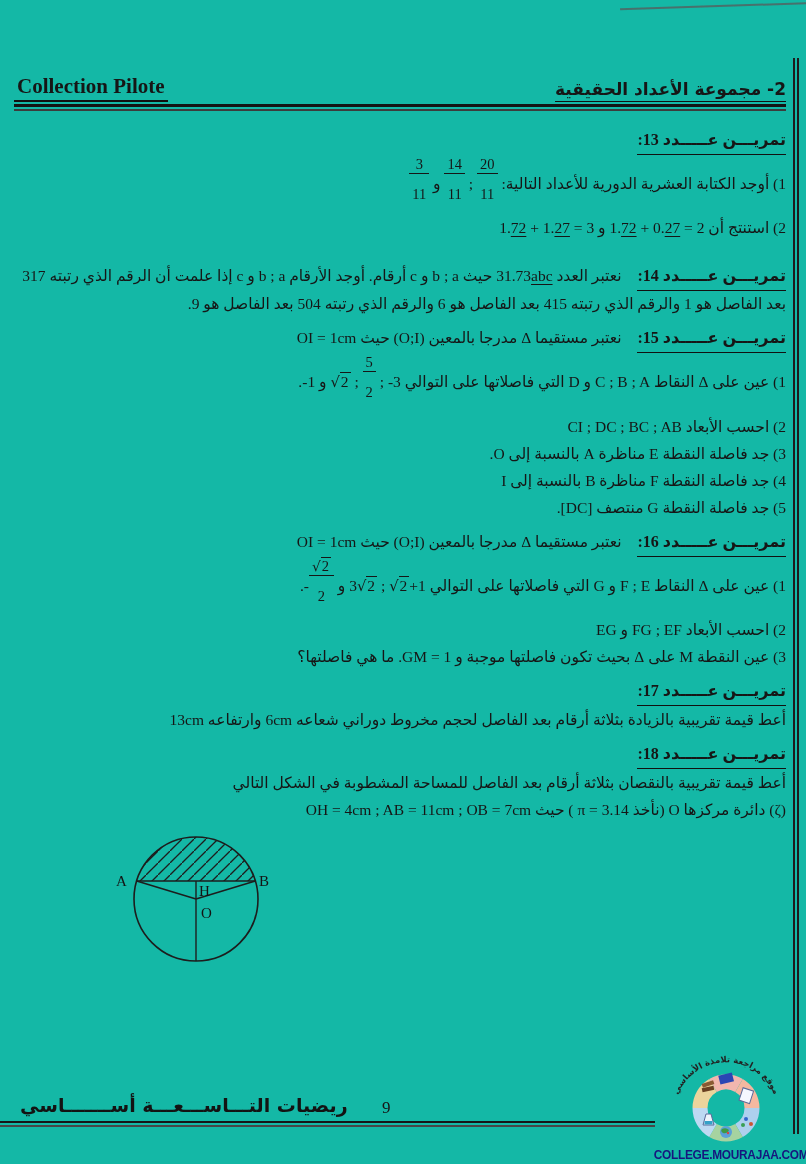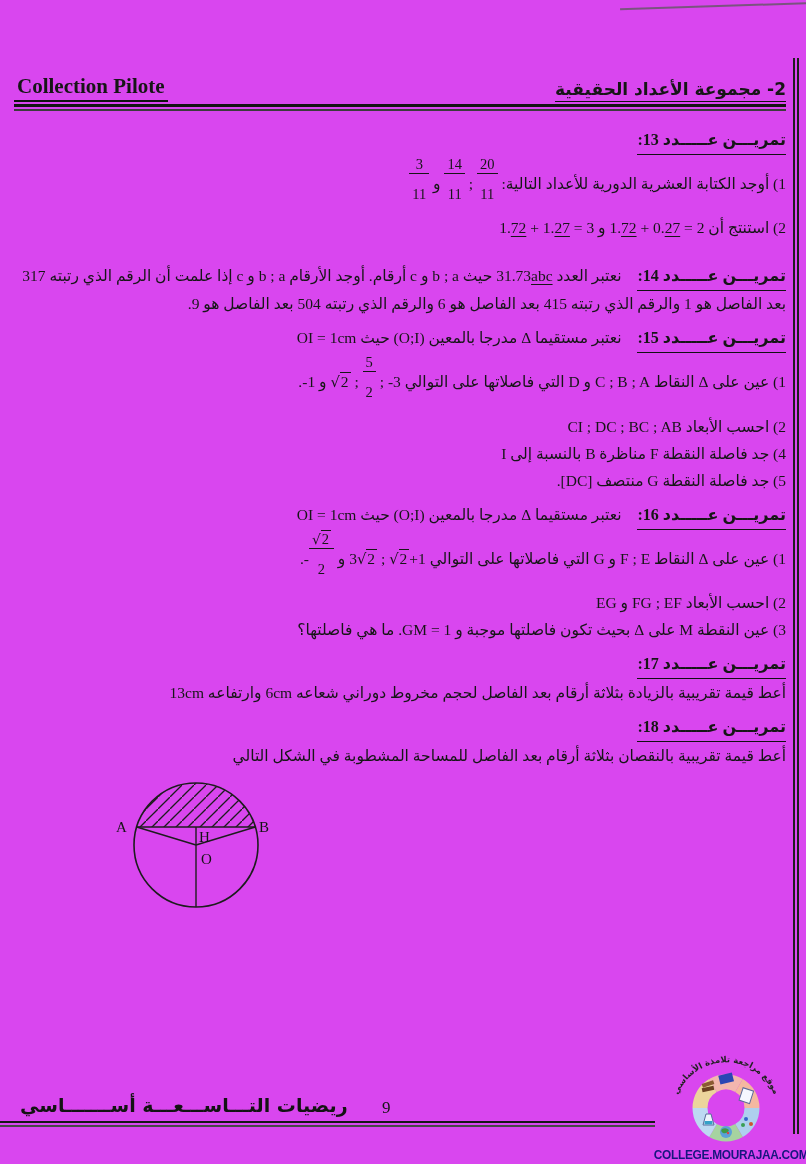--- a/index.html
+++ b/index.html
@@ -1,18 +1,18 @@
 <!DOCTYPE html>
 <html lang="ar"><head>
 <meta charset="utf-8">
 <style>
   *{box-sizing:border-box}
   html,body{margin:0;padding:0}
   body{background:#d8d8d4;font-family:"Liberation Serif","DejaVu Sans",serif}
-  .page{position:relative;width:806px;height:1164px;margin:0 auto;background:#d946ef;overflow:hidden;color:#161616}
+  .page{position:relative;width:806px;height:1164px;margin:0 auto;background:#14b8a6;overflow:hidden;color:#161616}
   .artifact-top{position:absolute;top:5px;right:-14px;width:200px;height:0;border-top:2px solid #5a5a5a;transform:rotate(-1.8deg);opacity:.75}
   .edge-right{position:absolute;top:58px;right:7px;width:6px;height:1076px;border-left:2px solid #1d1d1d;border-right:2px solid #1d1d1d}
   .content{position:relative;padding:0 20px 0 14px}
 
   .header{display:flex;justify-content:space-between;align-items:flex-end;margin-top:74px;direction:ltr}
   .header-left{font-weight:bold;font-size:21px;border-bottom:2px solid #111;padding:0 3px 1px}
   .header-right{direction:rtl;font-weight:bold;font-size:17px;font-family:"DejaVu Sans",sans-serif;border-bottom:1.6px solid #111;padding-bottom:2px}
   .rule{margin-top:2px;height:7px;border-top:3px solid #141414;border-bottom:2px solid #3c3c3c}
 
   .main{direction:rtl;text-align:right;font-size:15.5px;line-height:26px;font-family:"Liberation Serif","DejaVu Sans",serif}
@@ -107,20 +107,21 @@
         <span class="frac"><span class="num">5</span><span class="den">2</span></span>
         <span>;</span>
         <span class="sqrt lat"><span class="rad">2</span></span>
         <span>و</span>
         <span dir="ltr" class="lat">-1</span><span>.</span>
       </div>
       <div class="line">
         <span>2) احسب الأبعاد</span>
         <span dir="ltr" class="lat">CI ; DC ; BC ; AB</span>
       </div>
+      <div class="line"><span>3) جد فاصلة النقطة E مناظرة A بالنسبة إلى O.</span></div>
       <div class="line"><span>4) جد فاصلة النقطة F مناظرة B بالنسبة إلى I</span></div>
       <div class="line">
         <span>5) جد فاصلة النقطة G منتصف</span>
         <span dir="ltr" class="lat">[DC]</span><span>.</span>
       </div>
 
       <div class="line mt-s">
         <span class="title">تمريـــن عـــــدد 16:</span>
         <span>نعتبر مستقيما Δ مدرجا بالمعين</span>
         <span dir="ltr" class="lat">(O;I)</span>
@@ -153,20 +154,29 @@
       <div class="line mt-s"><span class="title">تمريـــن عـــــدد 17:</span></div>
       <div class="line">
         <span>أعط قيمة تقريبية بالزيادة بثلاثة أرقام بعد الفاصل لحجم مخروط دوراني شعاعه</span>
         <span dir="ltr" class="lat">6cm</span>
         <span>وارتفاعه</span>
         <span dir="ltr" class="lat">13cm</span>
       </div>
 
       <div class="line mt-s"><span class="title">تمريـــن عـــــدد 18:</span></div>
       <div class="line"><span>أعط قيمة تقريبية بالنقصان بثلاثة أرقام بعد الفاصل للمساحة المشطوبة في الشكل التالي</span></div>
+      <div class="line">
+        <span dir="ltr" class="lat">(ζ)</span>
+        <span>دائرة مركزها</span>
+        <span dir="ltr" class="lat">O</span>
+        <span>(نأخذ</span>
+        <span dir="ltr" class="lat">π = 3.14</span>
+        <span>) حيث</span>
+        <span dir="ltr" class="lat">OH = 4cm ; AB = 11cm ; OB = 7cm</span>
+      </div>
 
       <div class="figure">
         <svg width="240" height="150" viewBox="0 0 240 150">
           <defs>
             <pattern id="hatch" patternUnits="userSpaceOnUse" width="12" height="12">
               <path d="M0,12 L12,0" stroke="#1d1d1d" stroke-width="1.3"></path>
             </pattern>
           </defs>
           <path d="M50.7,54 A62,62 0 0 1 169.3,54 Z" fill="url(#hatch)" stroke="none"></path>
           <circle cx="110" cy="72" r="62" fill="none" stroke="#1d1d1d" stroke-width="1.6"></circle>

